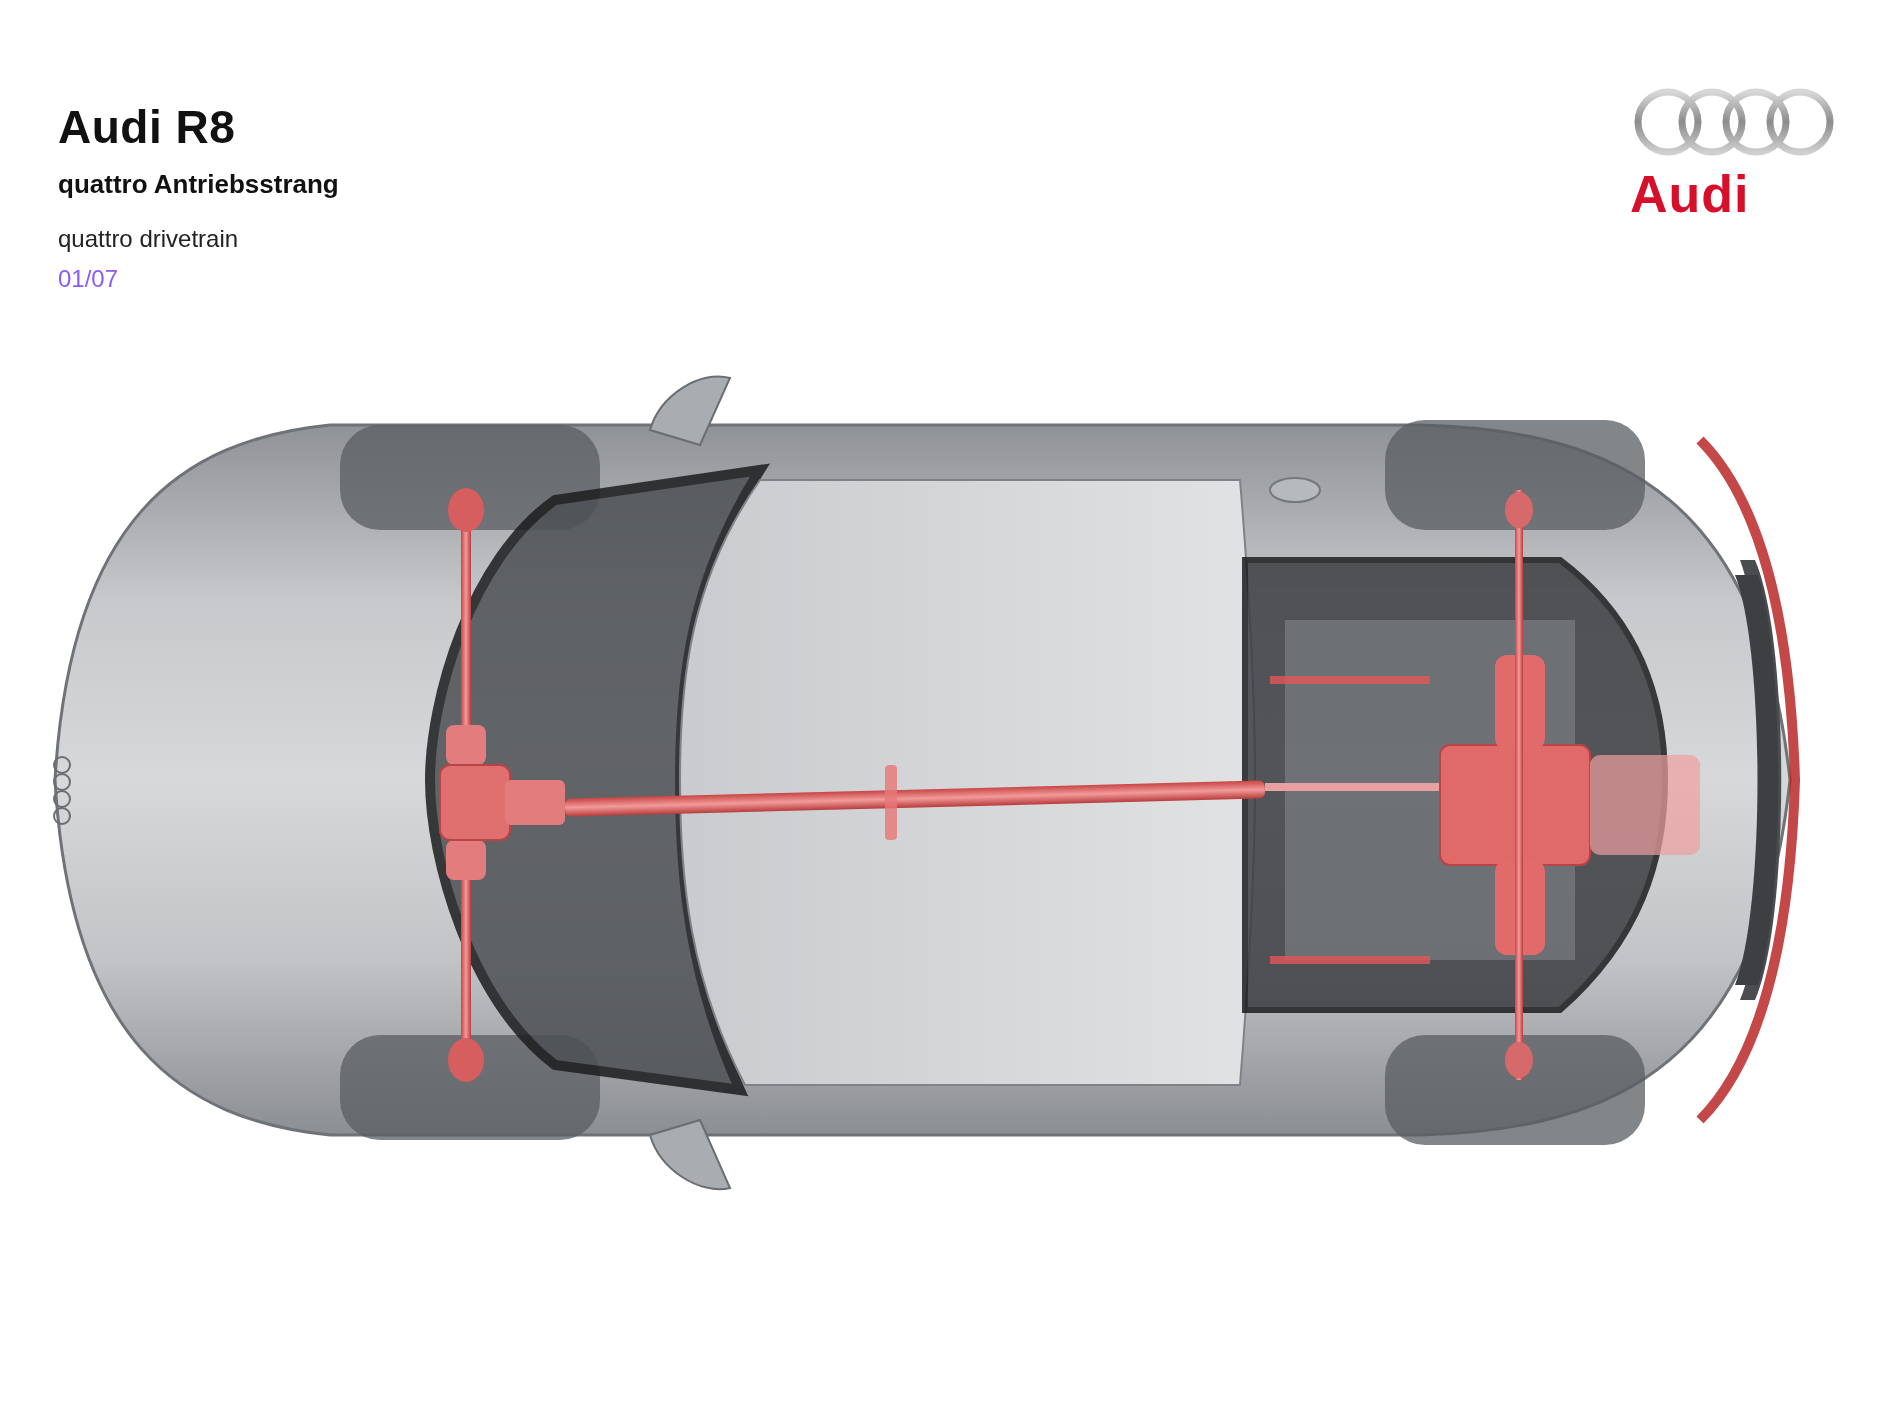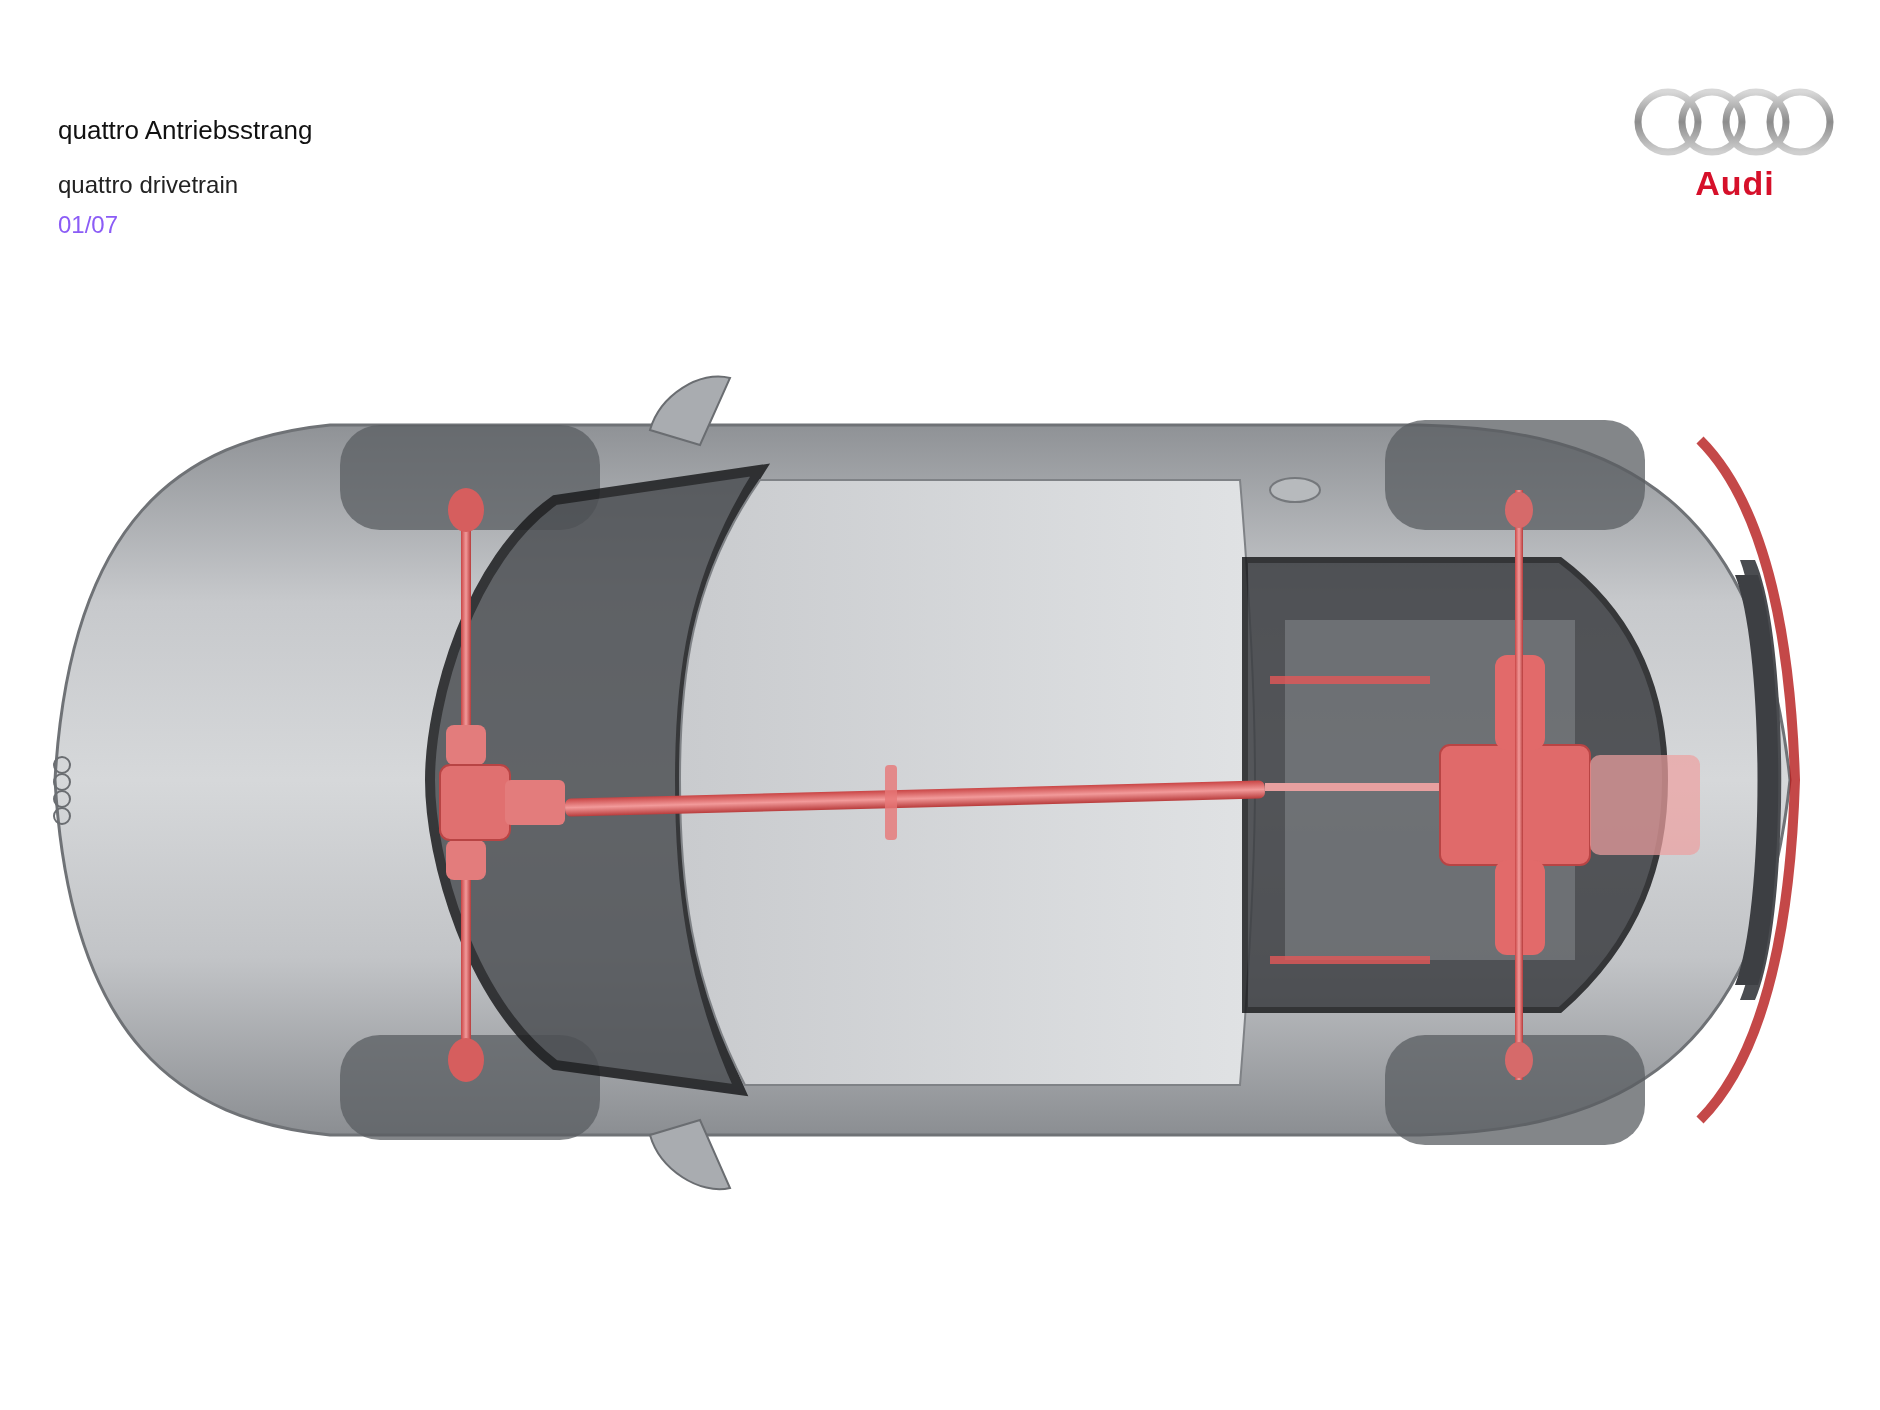--- a/index.html
+++ b/index.html
@@ -1,29 +1,30 @@
 <!DOCTYPE html>
 <html><head>
 <meta charset="utf-8">
 <style>
   html, body { margin:0; padding:0; background:#ffffff; }
   body { width:1880px; height:1410px; position:relative; overflow:hidden; font-family:"Liberation Sans", sans-serif; }
   .header { position:absolute; left:58px; top:100px; color:#111; }
   .title { font-size:46px; font-weight:bold; letter-spacing:0.5px; margin:0; line-height:54px; }
-  .subtitle-de { font-size:26px; font-weight:normal; margin-top:14px; line-height:32px; }
+  .subtitle-de { font-size:26px; font-weight:bold; margin-top:14px; line-height:32px; }
   .subtitle-en { font-size:24px; margin-top:24px; line-height:30px; color:#222; }
   .date { font-size:24px; margin-top:10px; line-height:30px; color:#8b5cf6; }
   .logo { position:absolute; left:1630px; top:84px; width:210px; height:140px; }
-  .logo-text { position:absolute; left:0; top:80px; width:210px; text-align:center; color:#d6102a; font-size:34px; font-weight:bold; letter-spacing:1px; }
+  .logo-text { position:absolute; left:0; top:80px; width:210px; color:#d6102a; font-size:52px; font-weight:bold; letter-spacing:1px; }
   .diagram { position:absolute; left:0; top:360px; width:1880px; height:860px; }
 </style>
 </head>
 <body>
 
 <div class="header">
+  <div class="title">Audi R8</div>
   <div class="subtitle-de">quattro Antriebsstrang</div>
   <div class="subtitle-en">quattro drivetrain</div>
   <div class="date">01/07</div>
 </div>
 
 <div class="logo">
   <svg width="210" height="80" viewBox="0 0 210 80">
     <defs>
       <linearGradient id="ringg" x1="0" y1="0" x2="0" y2="1">
         <stop offset="0" stop-color="#d8d8d8"></stop>

